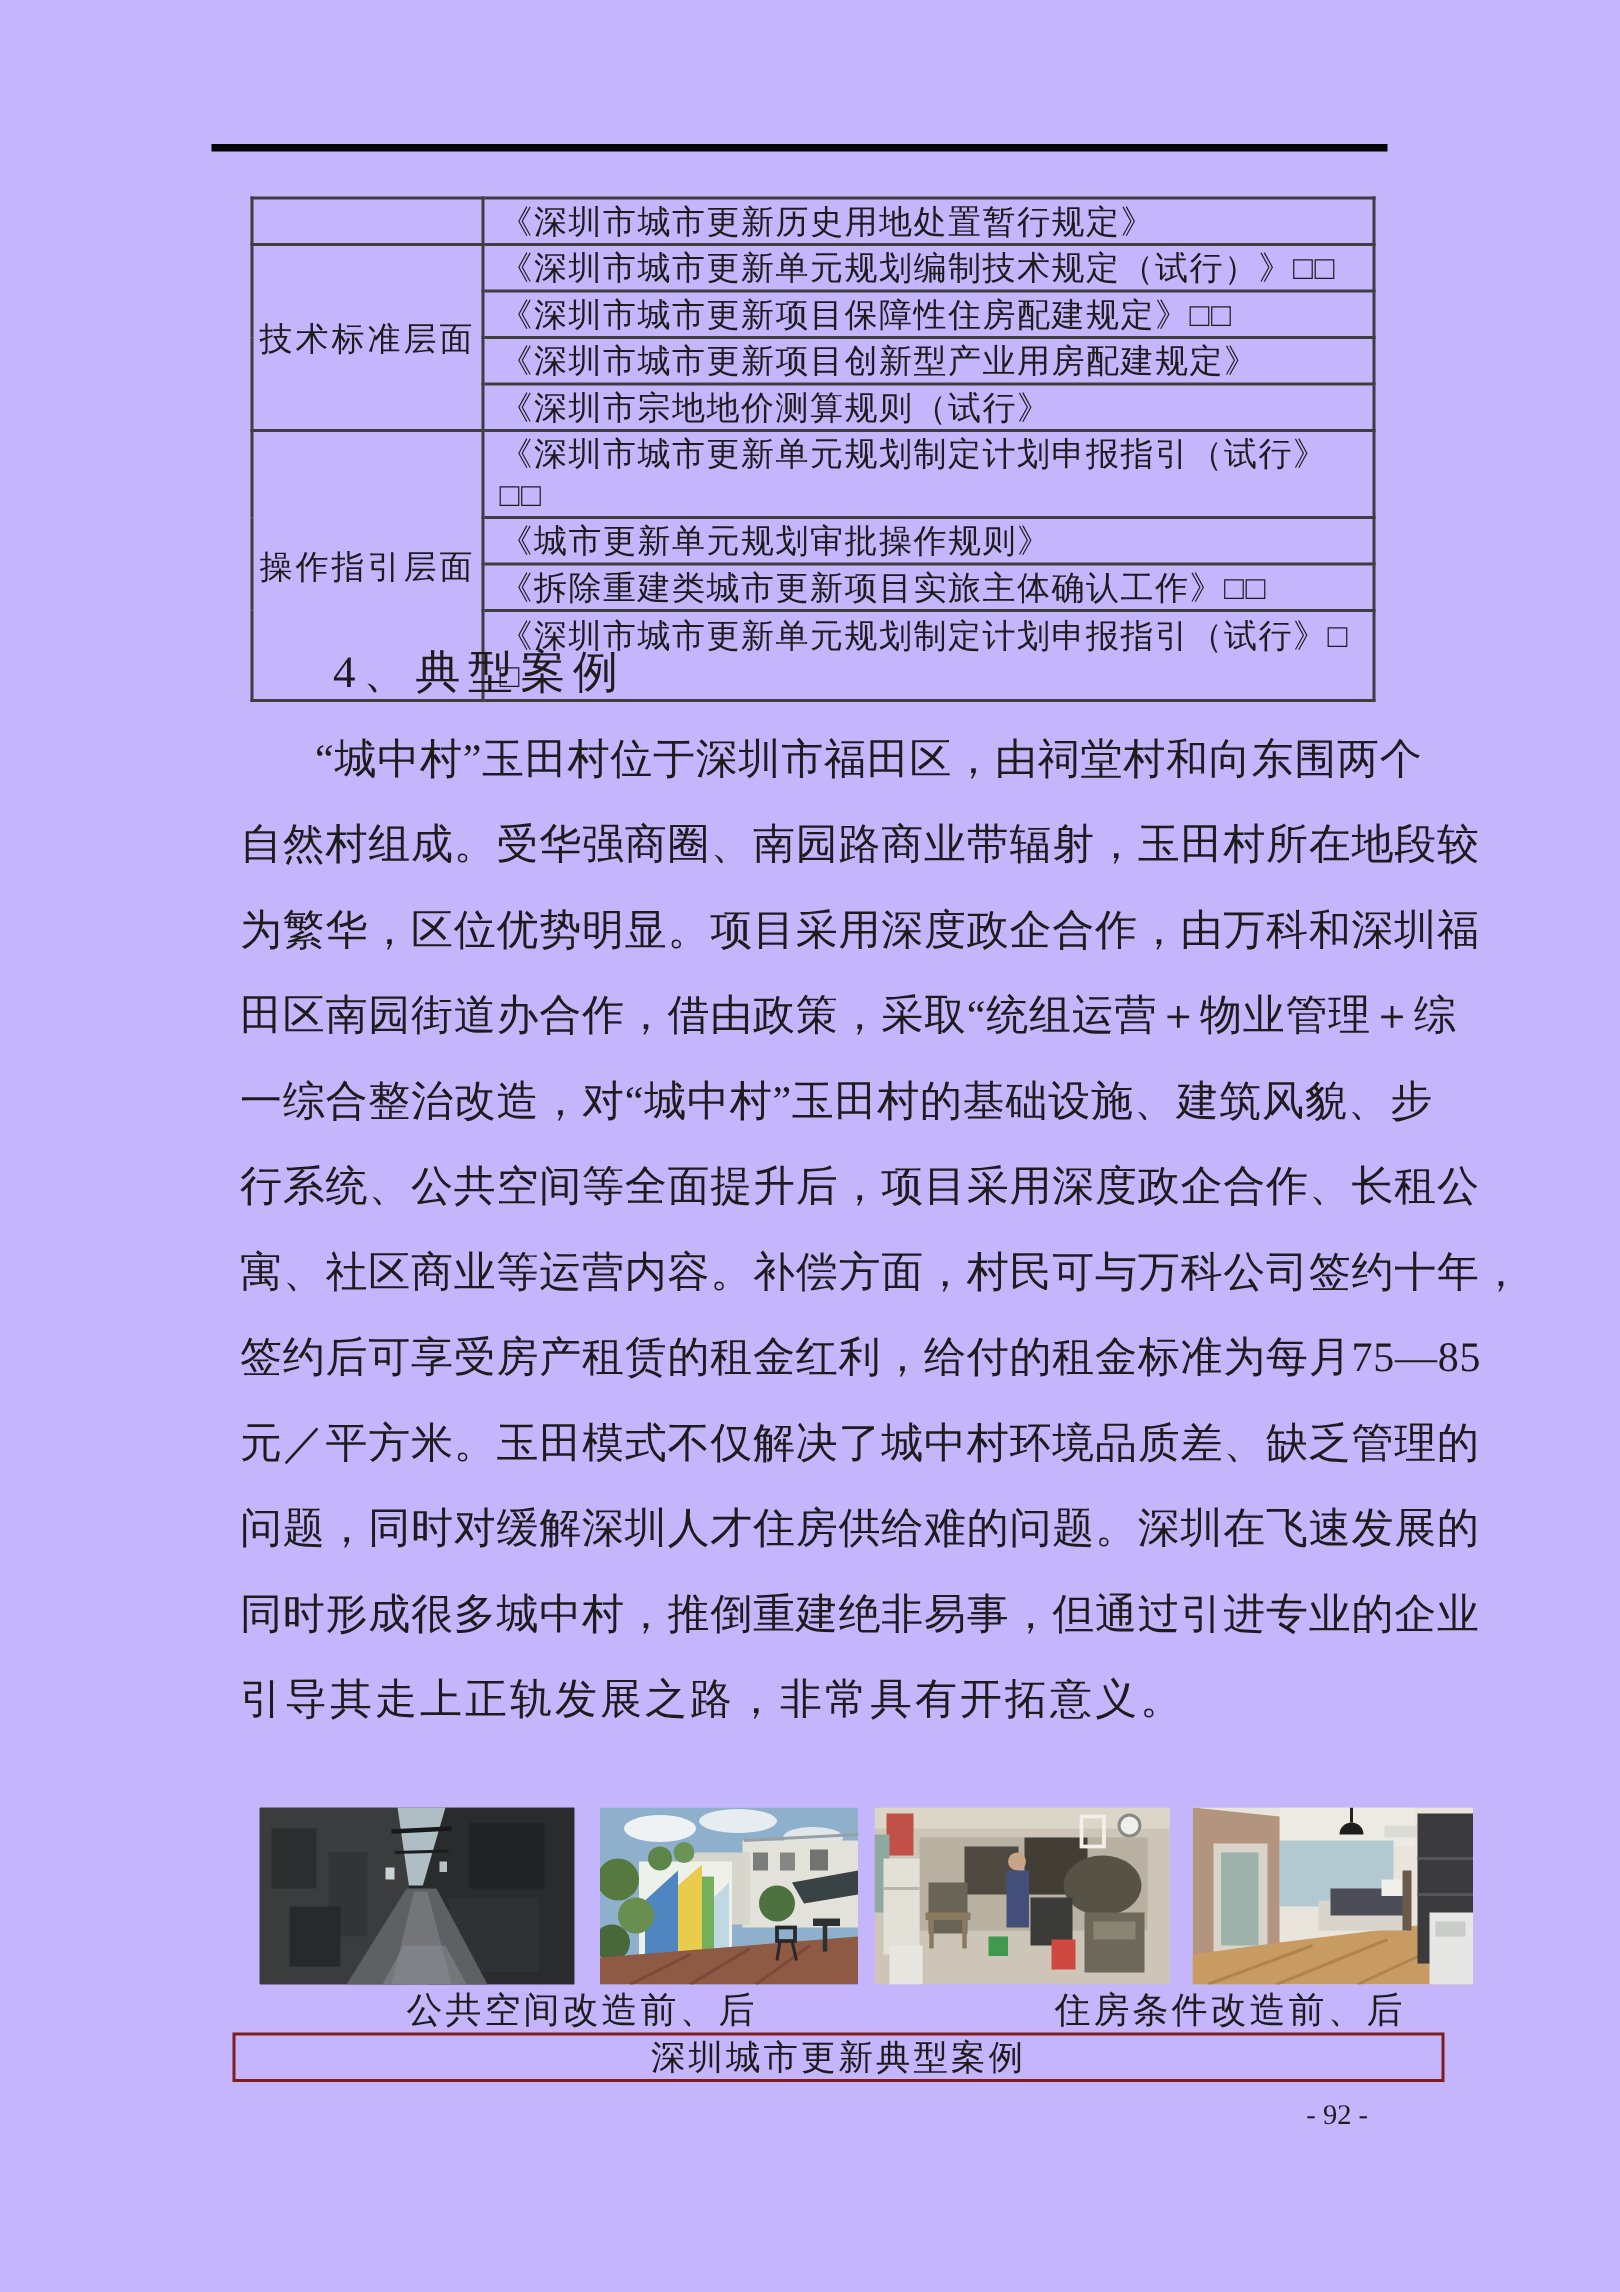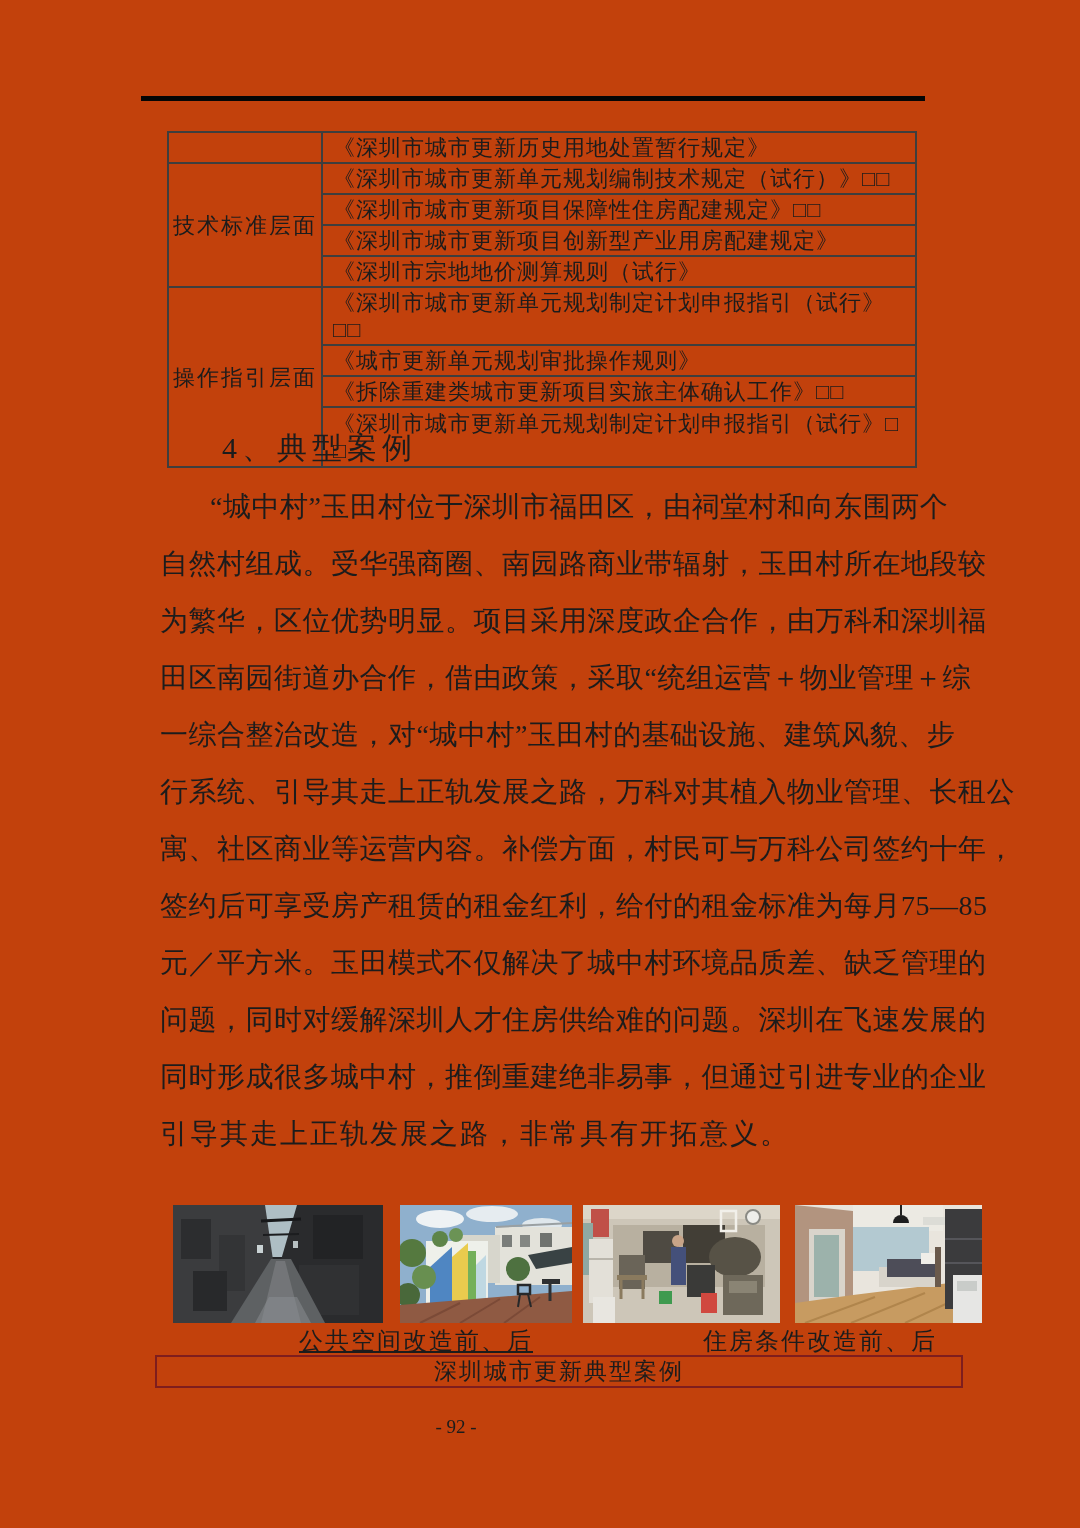--- a/index.html
+++ b/index.html
@@ -1,20 +1,20 @@
 <!DOCTYPE html>
 <html><head>
 <meta charset="utf-8">
 <style>
   html, body { margin: 0; padding: 0; background: #ffffff; }
   .page {
     position: relative;
     width: 1080px;
     height: 1528px;
-    background: #c2410c;
+    background: #c4b5fd;
     font-family: "Liberation Serif", "DejaVu Serif", serif;
     color: #1c1c1c;
     overflow: hidden;
   }
   .top-rule {
     position: absolute;
     left: 141px; top: 96px;
     width: 784px; height: 5px;
     background: #050505;
   }
@@ -77,40 +77,39 @@
   #photo3 { left: 583px; width: 197px; }
   #photo4 { left: 795px; width: 187px; }
   .photo-caption {
     position: absolute;
     top: 1326px; height: 30px;
     font-size: 24px;
     letter-spacing: 2px;
     text-align: center;
     line-height: 30px;
   }
-  #cap-left  { left: 256px; width: 320px; text-decoration: underline; }
+  #cap-left  { left: 228px; width: 320px; }
   #cap-right { left: 655px; width: 330px; }
   .caption-box {
     position: absolute;
     left: 155px; top: 1355px;
     width: 804px; height: 29px;
     border: 2px solid #7f1d1d;
     display: flex;
     align-items: center;
     justify-content: center;
     font-size: 23px;
     letter-spacing: 2px;
   }
   .page-number {
     position: absolute;
     left: 0; top: 1400px;
     width: 912px;
-    text-align: center;
+    text-align: right;
     font-size: 19px;
-    margin-top: 16px;
   }
 </style>
 </head>
 <body>
 
 <div class="page">
 
   <div class="top-rule"></div>
 
   <table class="policy-table">
@@ -150,21 +149,21 @@
   </table>
 
   <h2 class="heading">4、典型案例</h2>
 
   <div class="body-text">
     <div class="line first">“城中村”玉田村位于深圳市福田区，由祠堂村和向东围两个</div>
     <div class="line">自然村组成。受华强商圈、南园路商业带辐射，玉田村所在地段较</div>
     <div class="line">为繁华，区位优势明显。项目采用深度政企合作，由万科和深圳福</div>
     <div class="line">田区南园街道办合作，借由政策，采取“统组运营＋物业管理＋综</div>
     <div class="line">一综合整治改造，对“城中村”玉田村的基础设施、建筑风貌、步</div>
-    <div class="line">行系统、引导其走上正轨发展之路，万科对其植入物业管理、长租公</div>
+    <div class="line">行系统、公共空间等全面提升后，项目采用深度政企合作、长租公</div>
     <div class="line">寓、社区商业等运营内容。补偿方面，村民可与万科公司签约十年，</div>
     <div class="line">签约后可享受房产租赁的租金红利，给付的租金标准为每月75—85</div>
     <div class="line">元／平方米。玉田模式不仅解决了城中村环境品质差、缺乏管理的</div>
     <div class="line">问题，同时对缓解深圳人才住房供给难的问题。深圳在飞速发展的</div>
     <div class="line">同时形成很多城中村，推倒重建绝非易事，但通过引进专业的企业</div>
     <div class="line last">引导其走上正轨发展之路，非常具有开拓意义。</div>
   </div>
 
   <figure class="photo" id="photo1">
     <svg viewBox="0 0 210 118">

